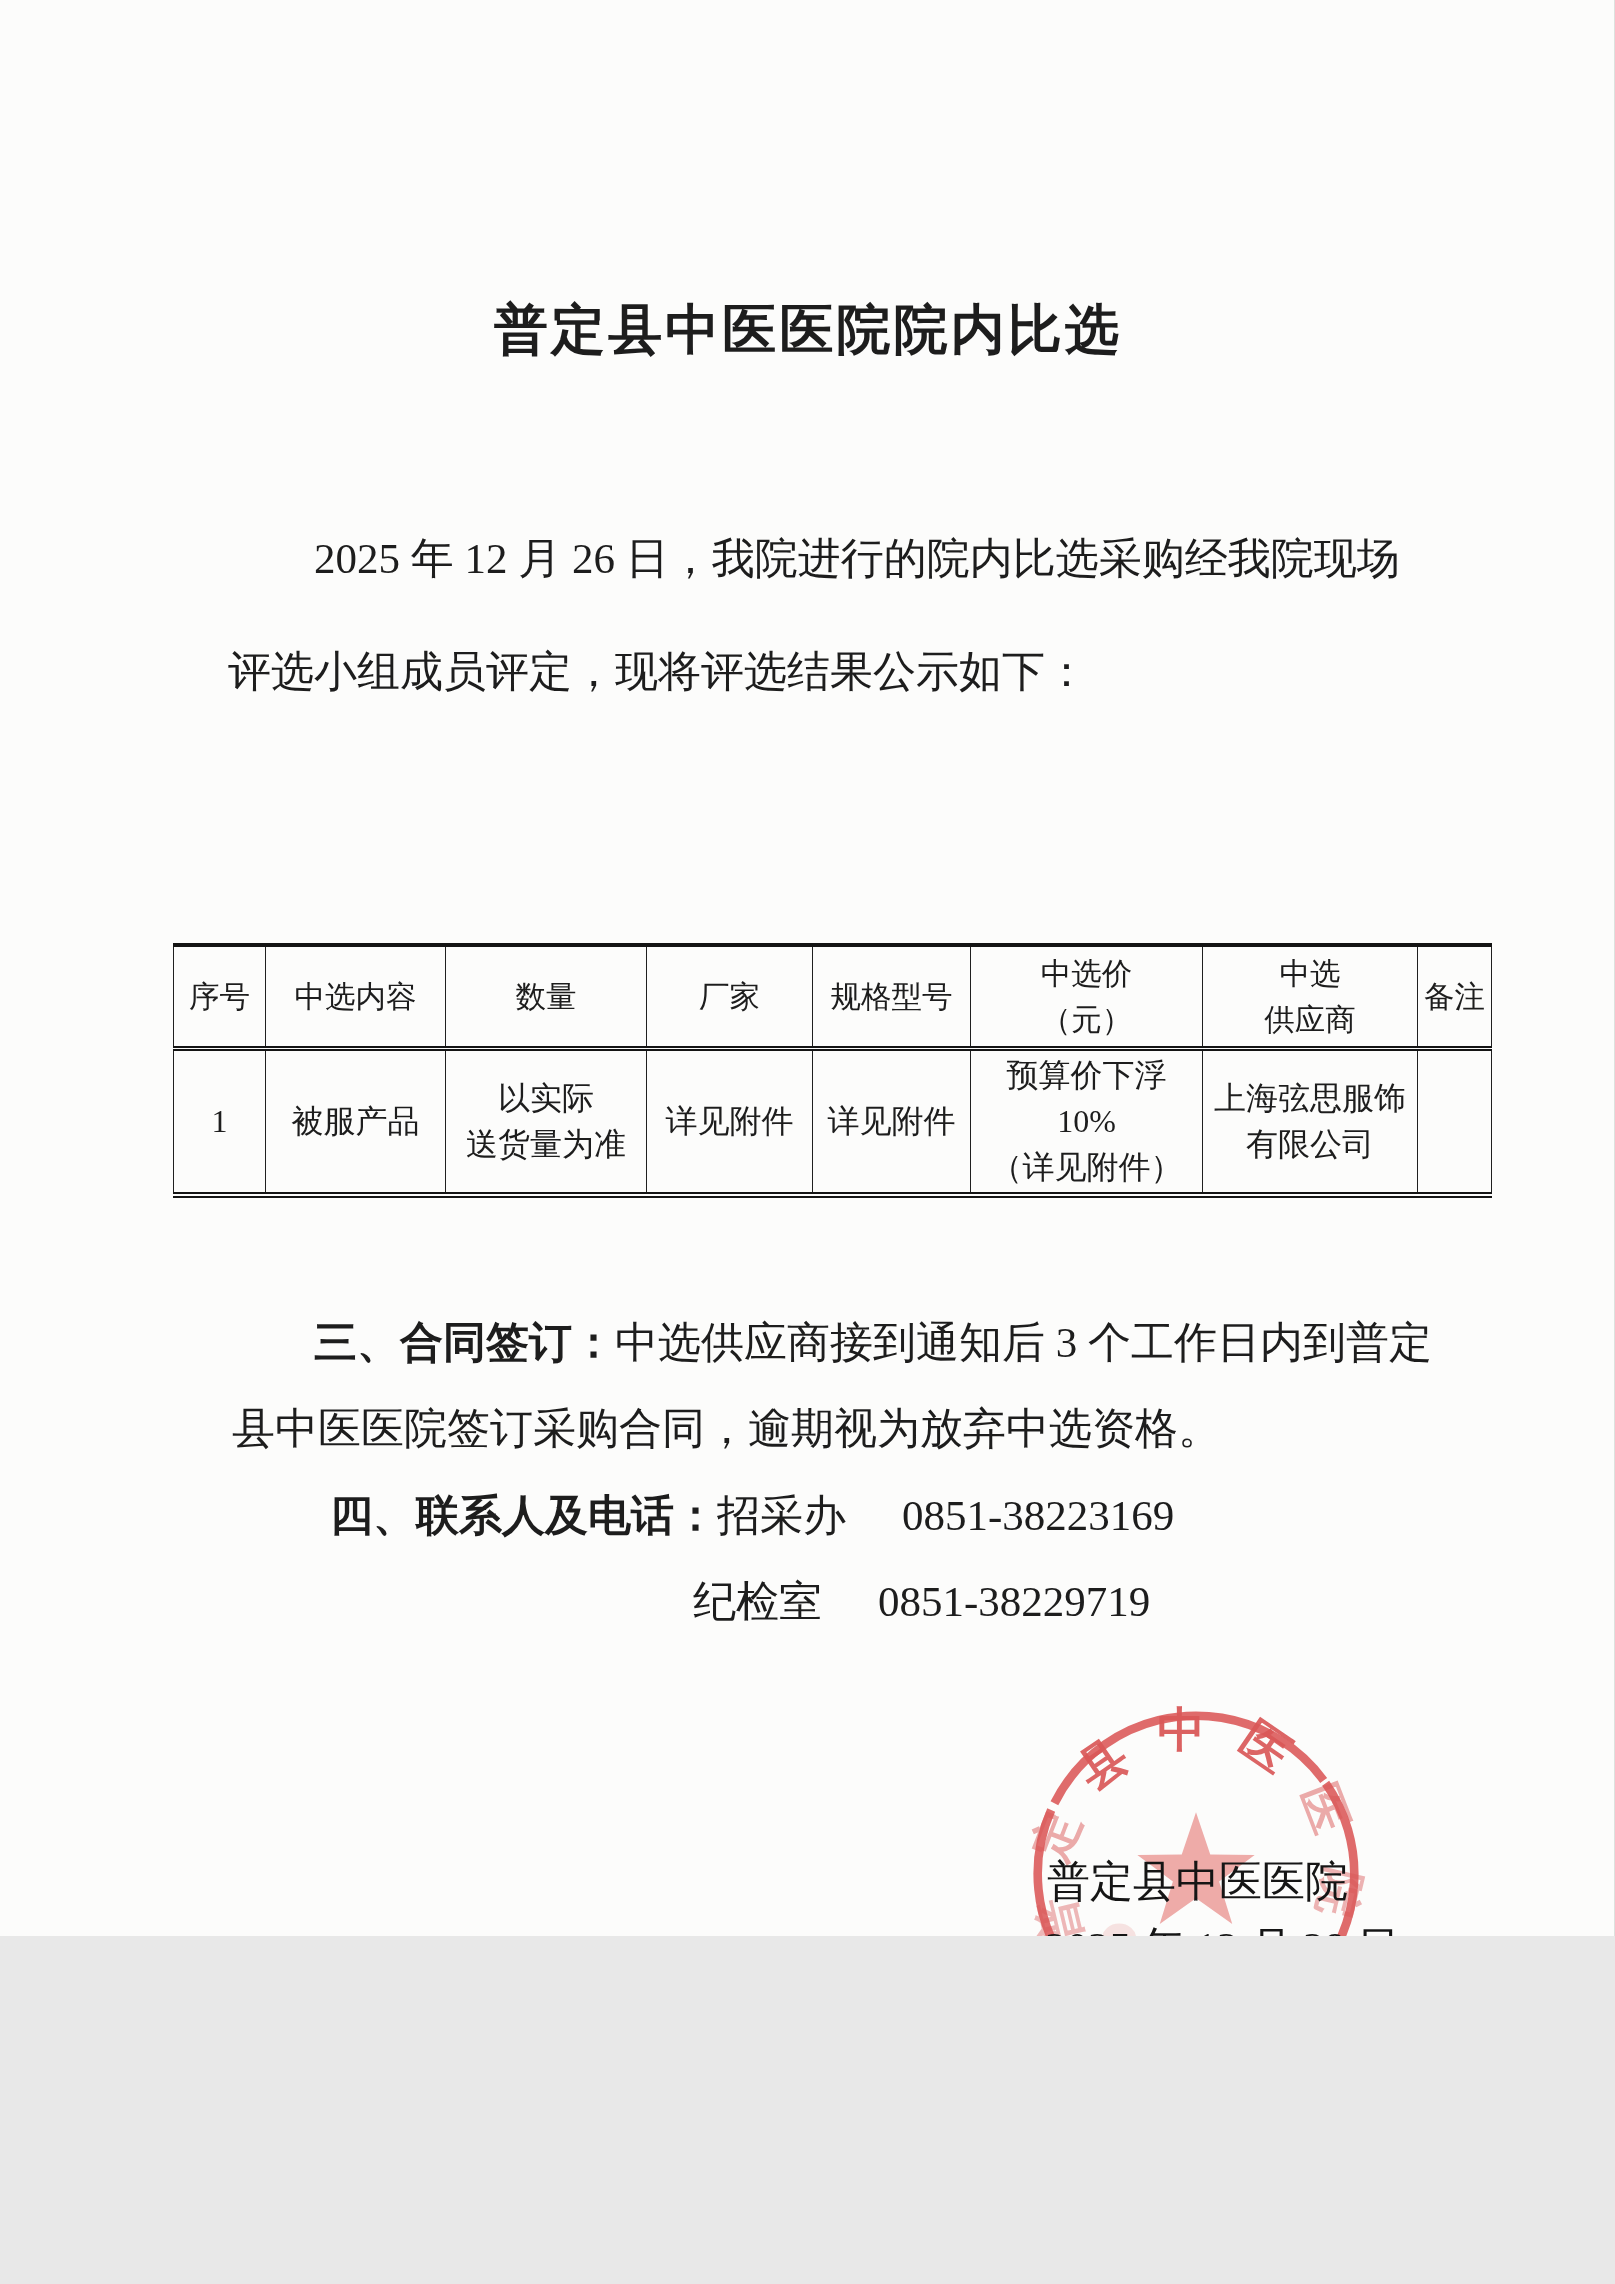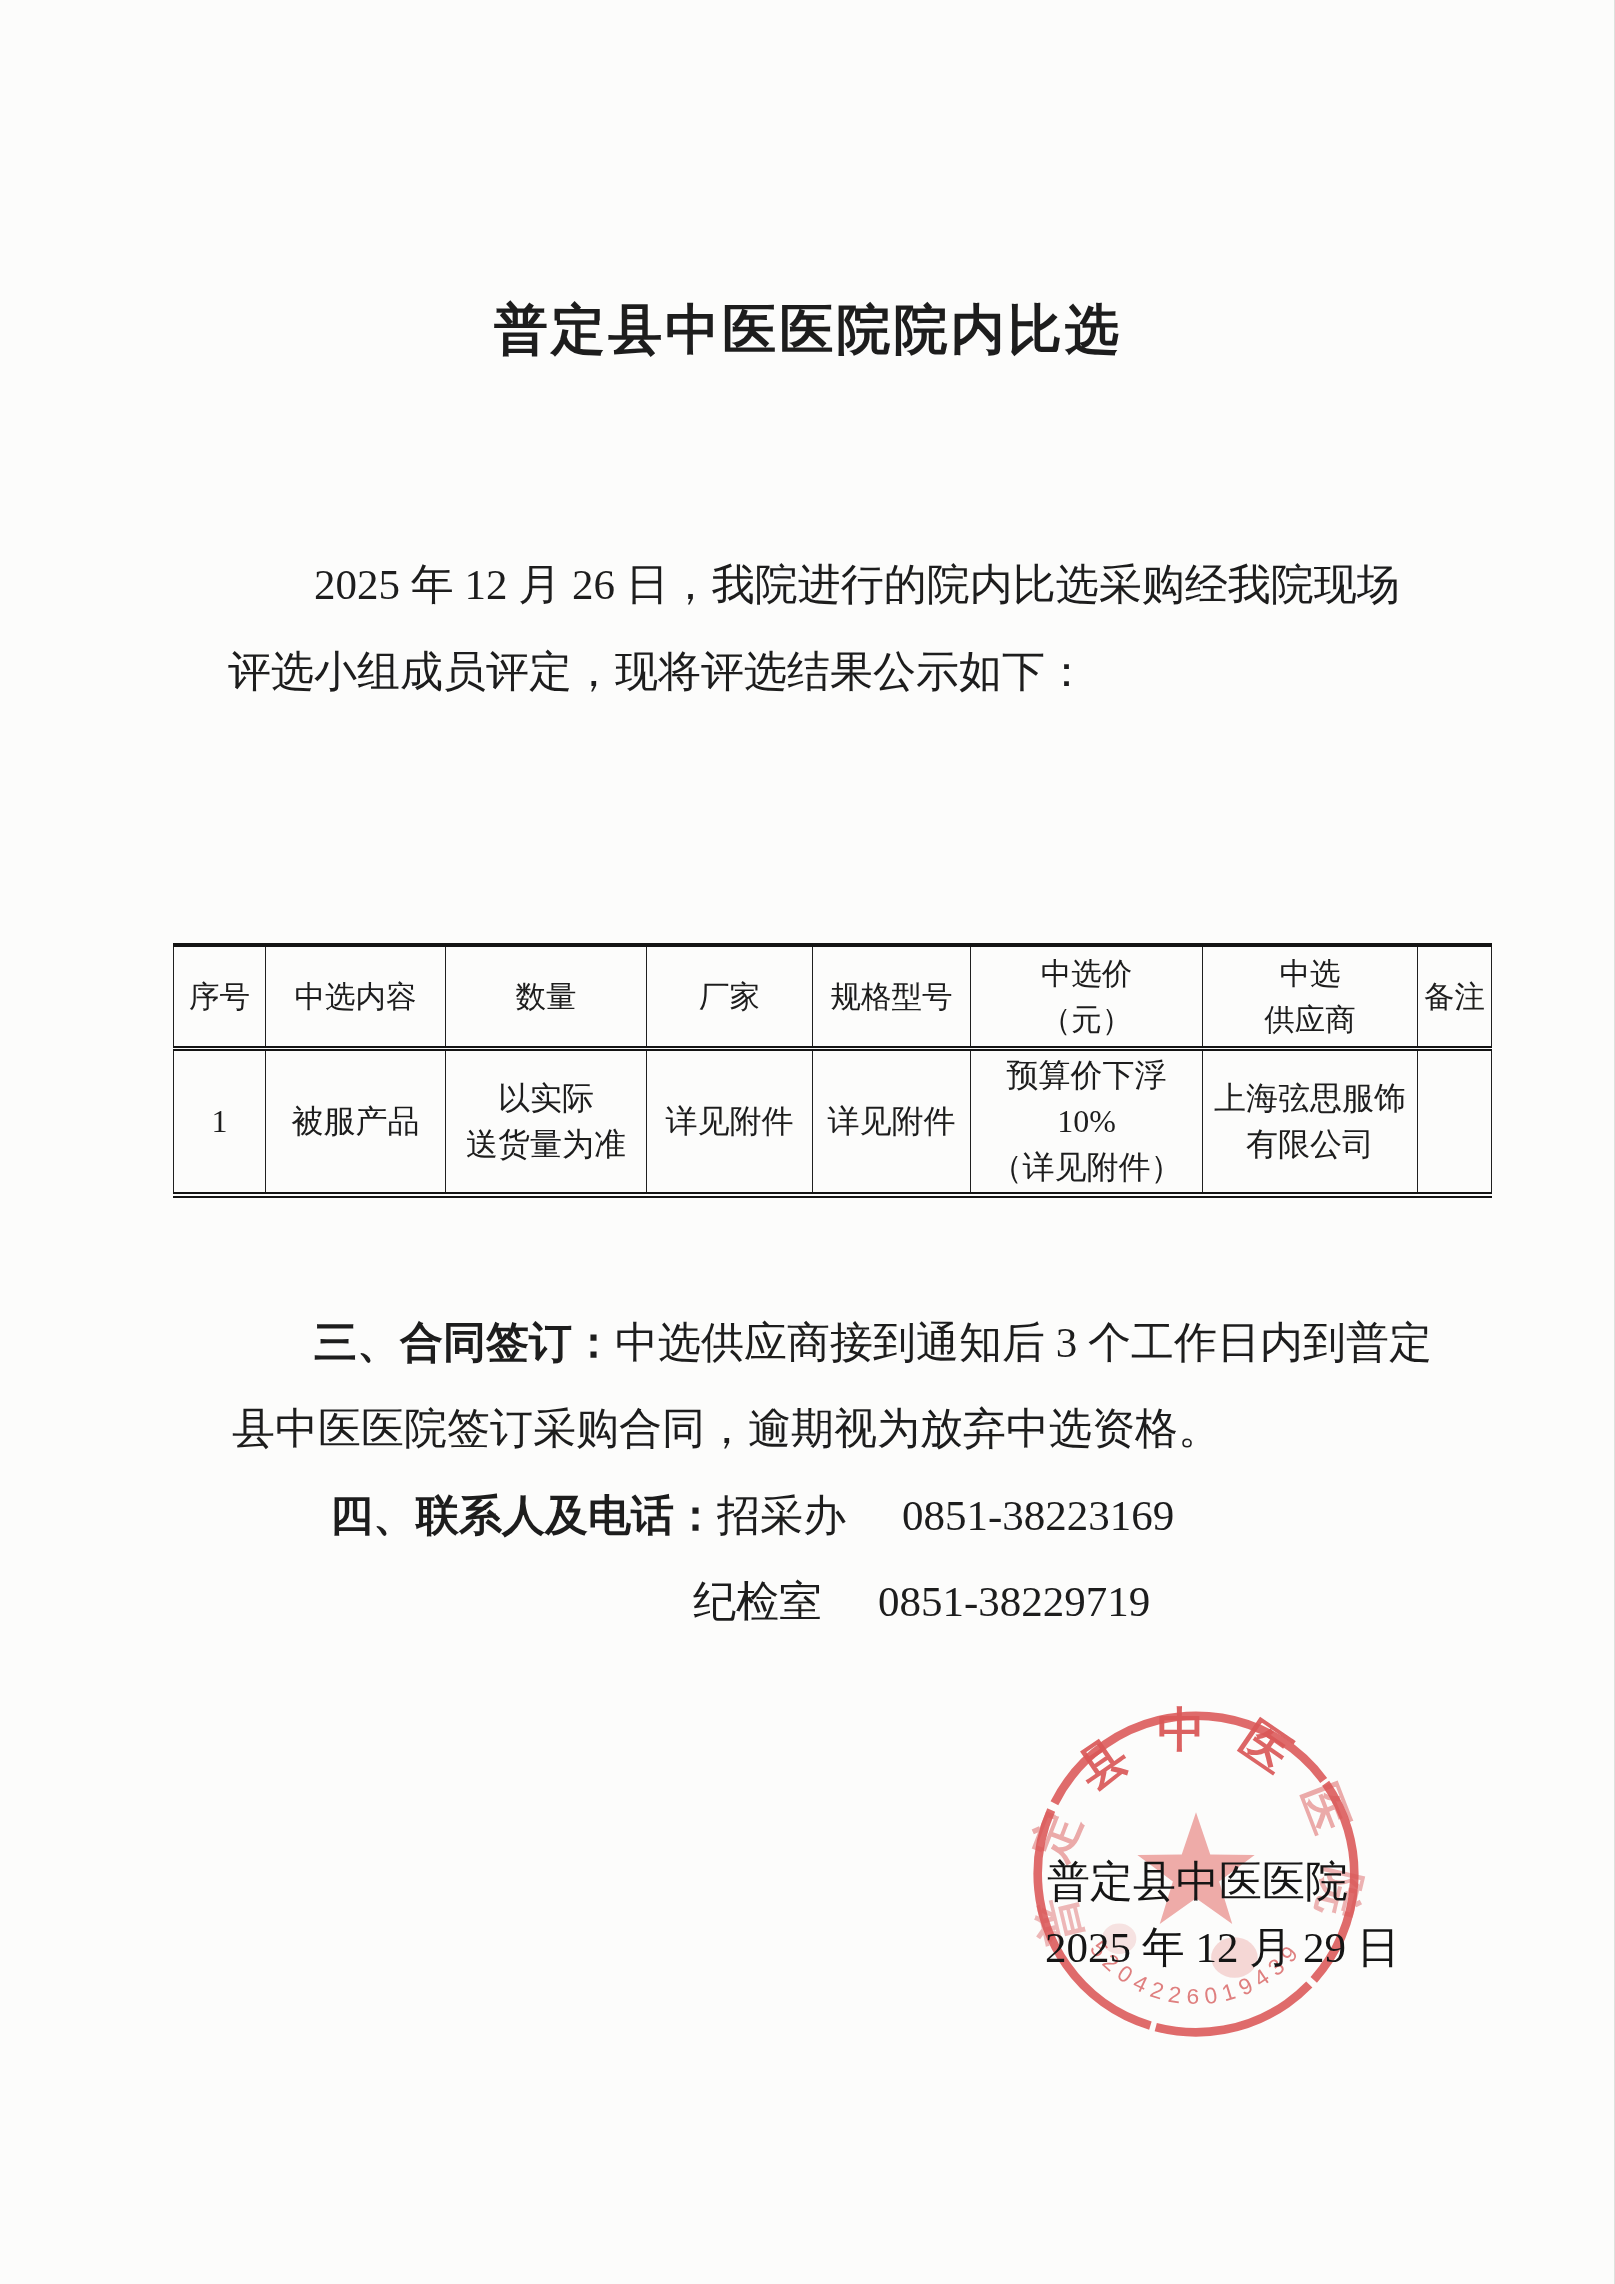--- a/index.html
+++ b/index.html
@@ -1,17 +1,17 @@
 <!DOCTYPE html>
 <html lang="zh" style="font-size:8.1px"><head>
 <meta charset="utf-8">
 <style>
   html,body{margin:0;padding:0;background:#e8e8e8;}
   .page{
-    position:relative;width:1616px;height:2284px;background:#fcfcfb;
+    position:relative;width:1616px;height:1936px;background:#fcfcfb;
     overflow:hidden;font-family:"Liberation Serif","DejaVu Serif",serif;color:#1d1d1d;
   }
   .tline{position:absolute;left:0;width:100%;text-align:center;
     font-size:54px;font-weight:700;letter-spacing:3.1px;line-height:61px;
     font-family:"Liberation Serif","DejaVu Serif",serif;}
   .line{position:absolute;font-size:43px;line-height:56px;white-space:pre;}
   .slabel{font-family:"Liberation Sans","DejaVu Sans",sans-serif;font-weight:700;}
   .gap1{display:inline-block;width:56px;}
   table.result{
     position:absolute;left:156px;top:943px;width:1318px;height:250px;
@@ -37,21 +37,21 @@
   .arc-serial{font-size:45px;letter-spacing:13px;fill:#d96868;fill-opacity:.85;
     font-family:"Liberation Sans","DejaVu Sans",sans-serif;}
 </style>
 </head>
 <body>
 
 <div class="page">
 
   <div class="tline" style="top:300px">普定县中医医院院内比选</div>
 
-  <div class="line" style="top:557px;left:314px">2025 年 12 月 26 日，我院进行的院内比选采购经我院现场</div>
+  <div class="line" style="top:531px;left:314px">2025 年 12 月 26 日，我院进行的院内比选采购经我院现场</div>
   <div class="line" style="top:644px;left:228px">评选小组成员评定，现将评选结果公示如下：</div>
 
 
 
   <table class="result">
     <colgroup>
       <col style="width:92px">
         <col style="width:180px">
         <col style="width:201px">
       <col style="width:166px">

